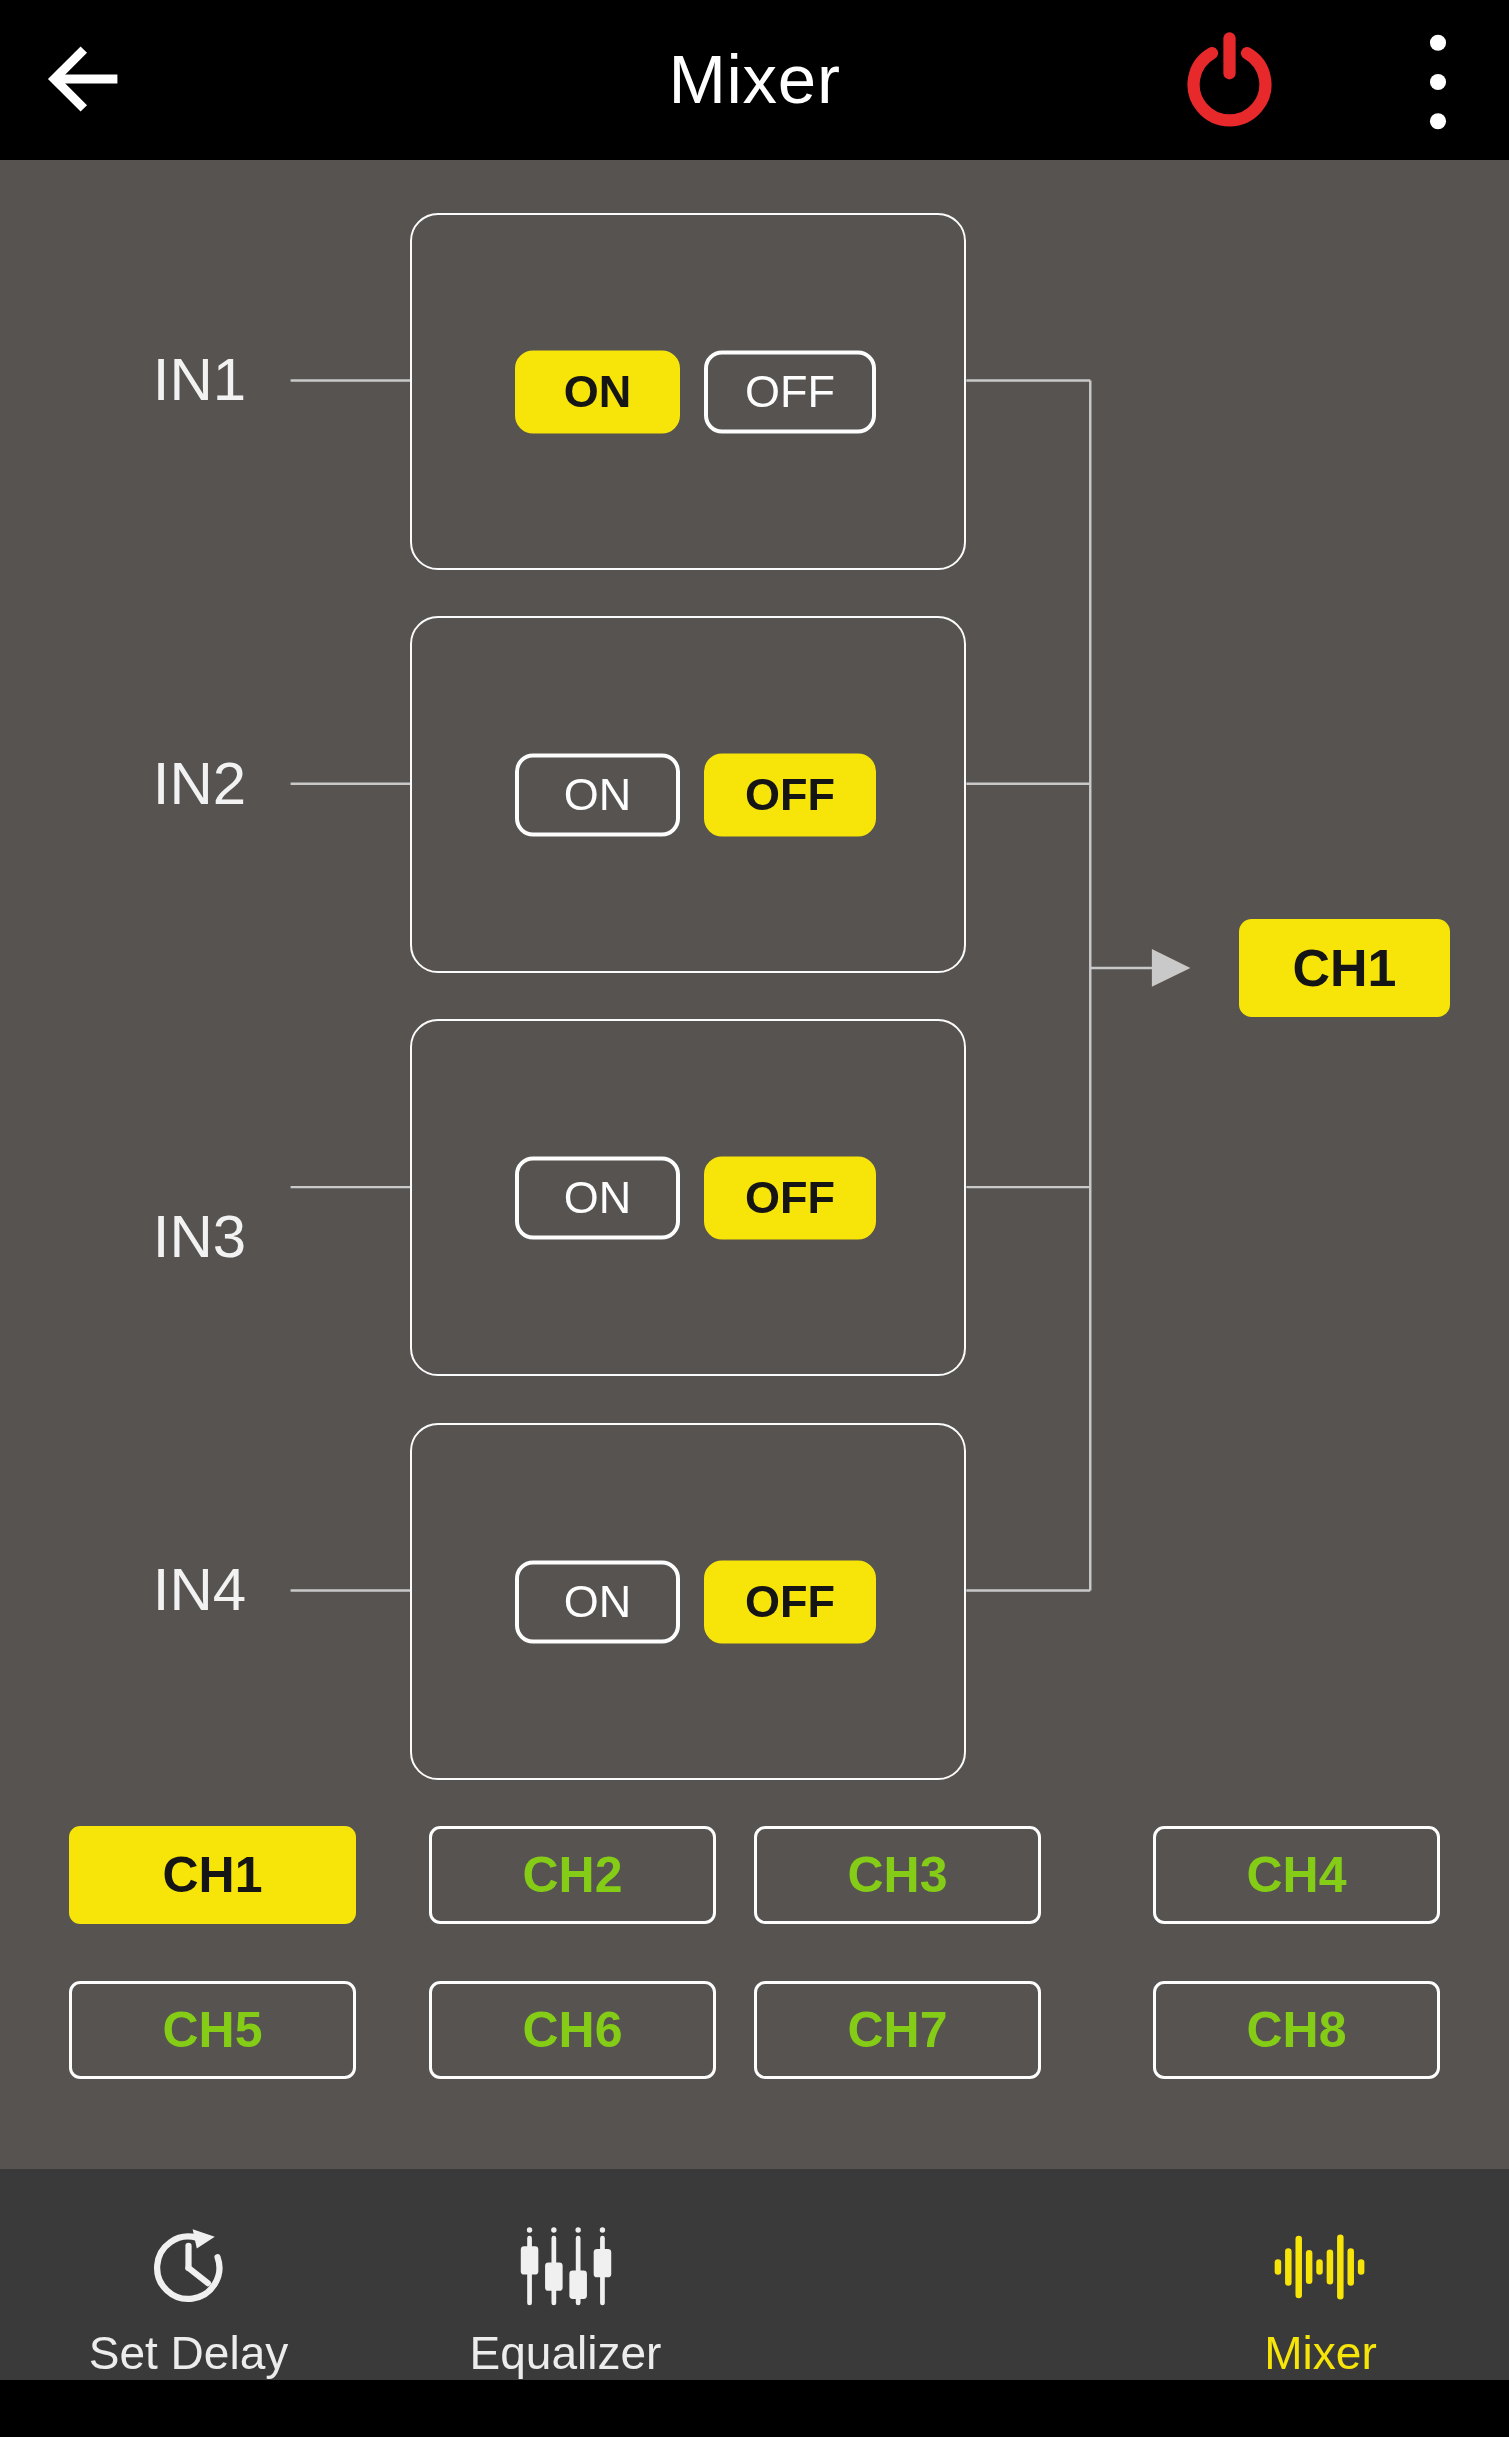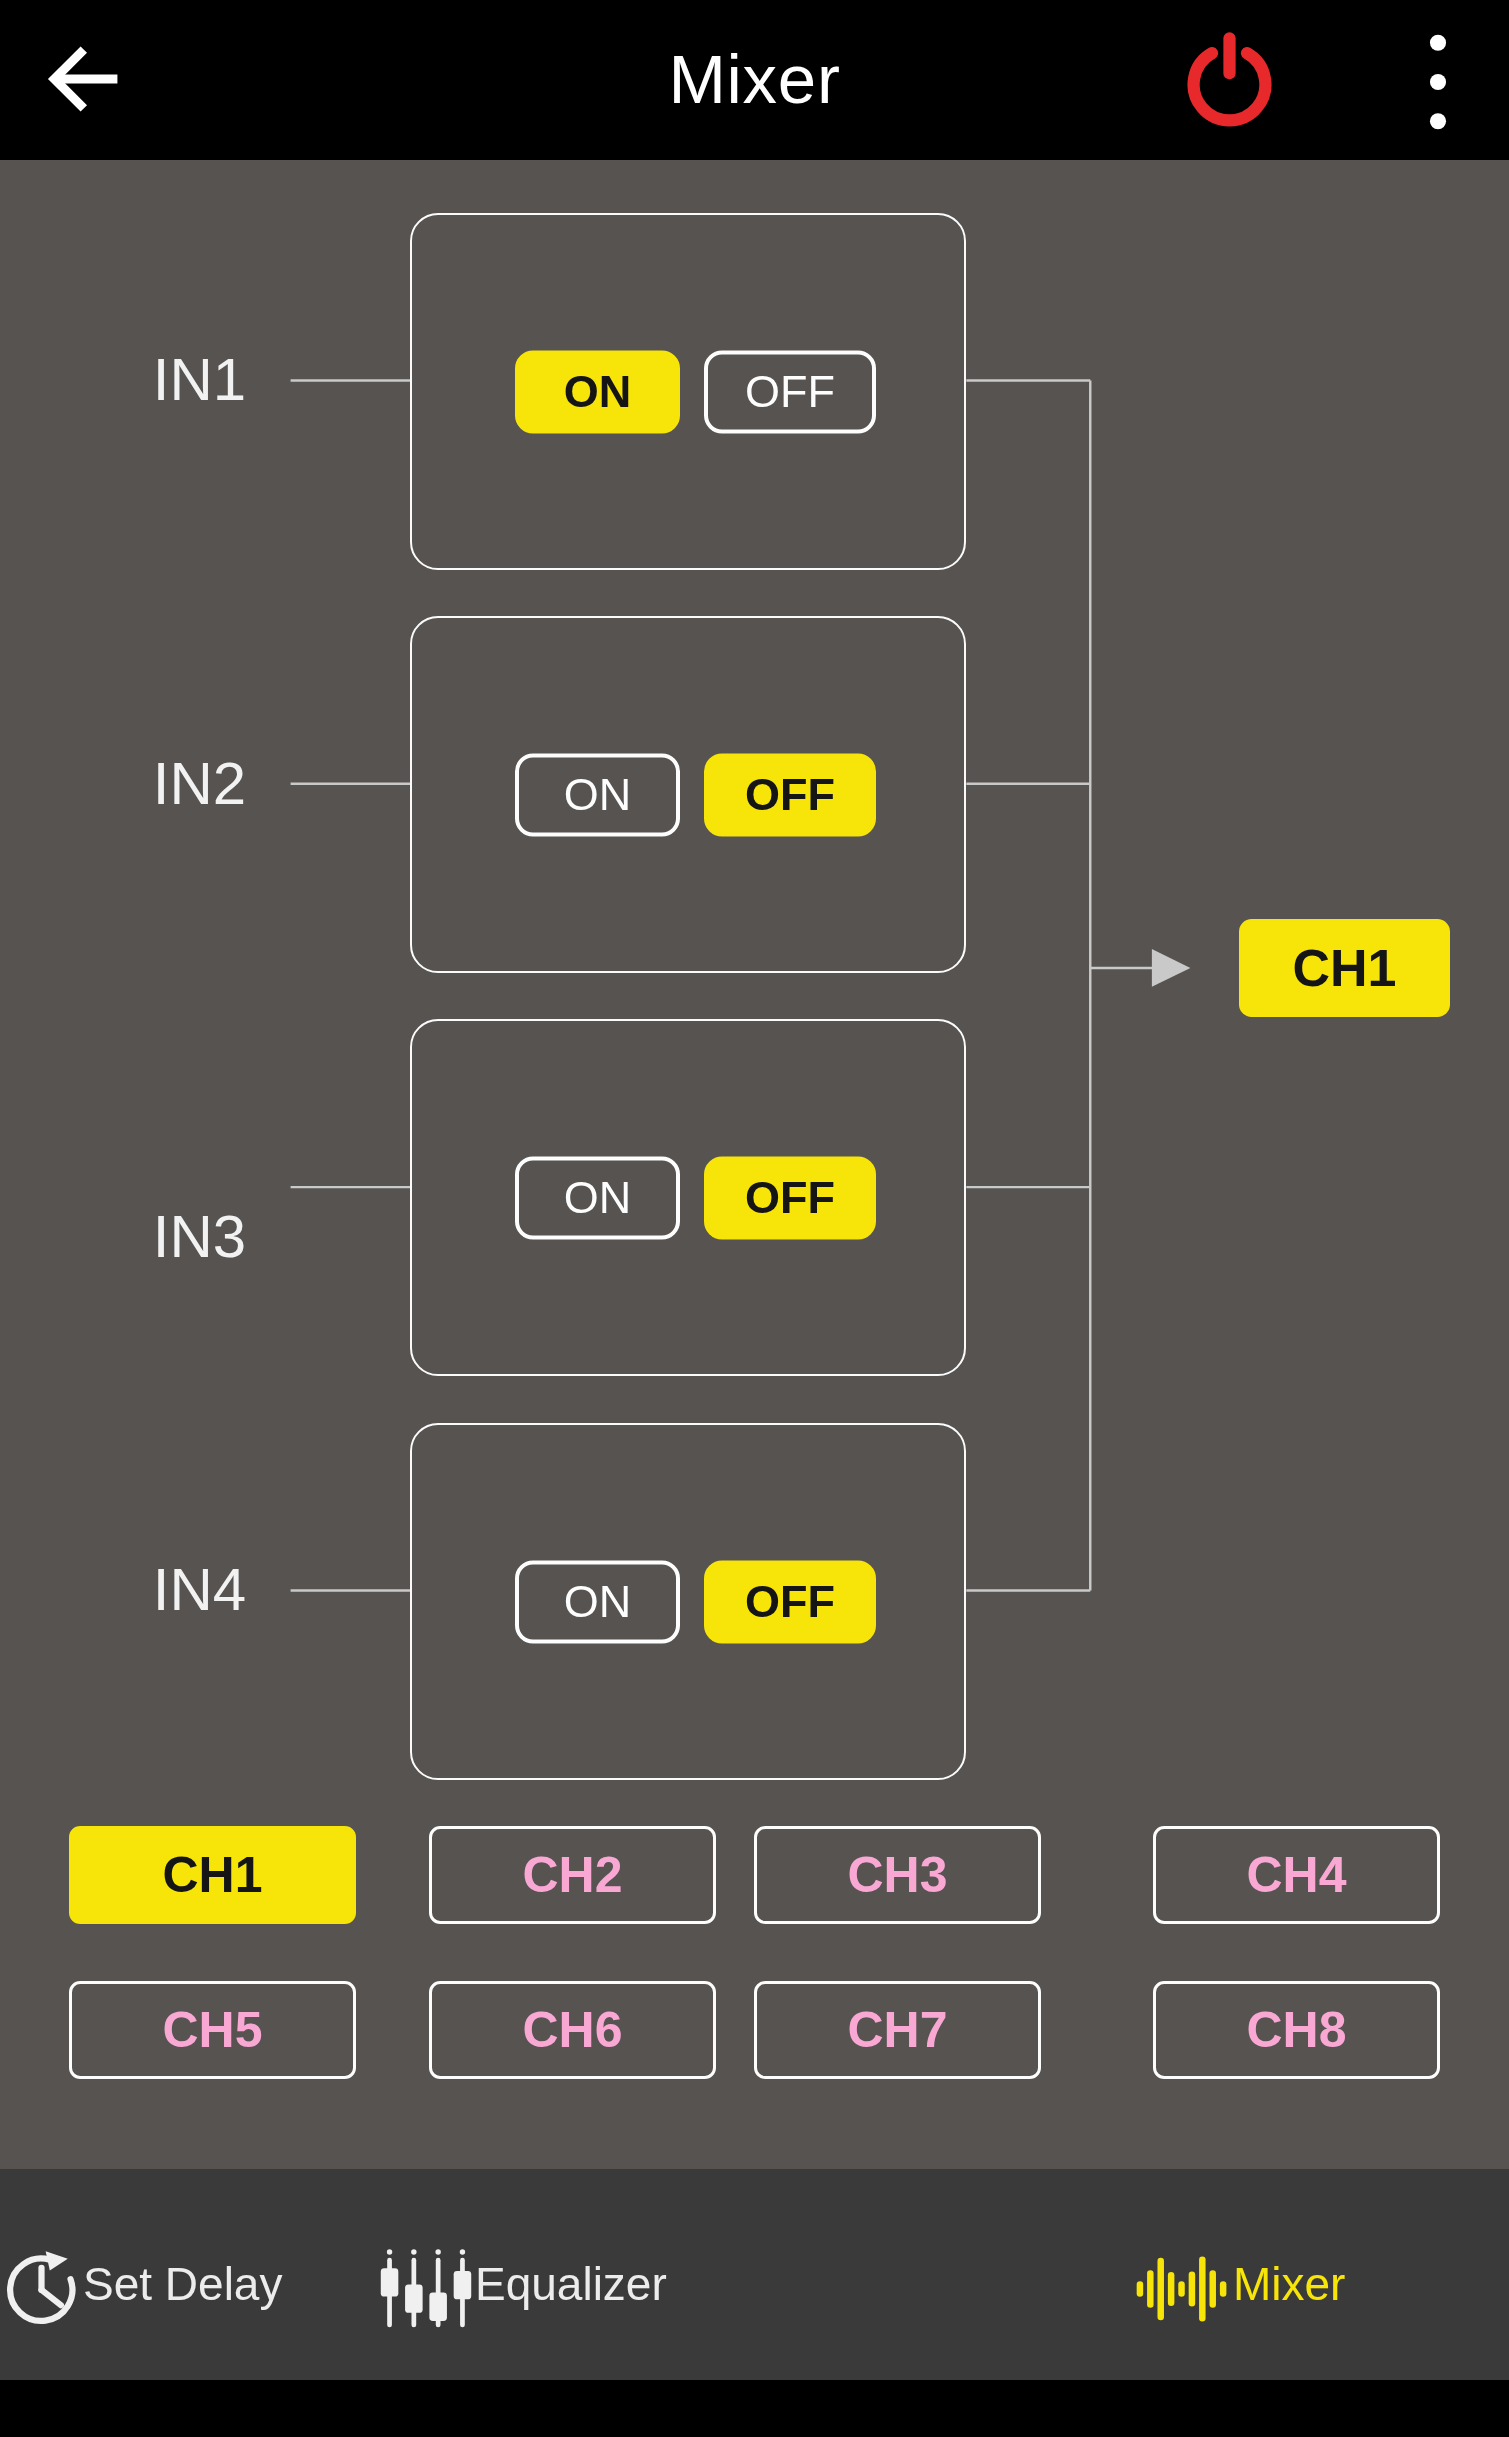--- a/index.html
+++ b/index.html
@@ -62,36 +62,36 @@
   .out-chip{
     position:absolute;left:1239px;top:919px;width:211px;height:98px;
     background:var(--accent-yellow,#f7e408);border:none;border-radius:12.6px;
     color:#151515;font-size:52px;font-weight:700;font-family:inherit;
     cursor:pointer;z-index:2;
   }
   
   .ch{
     position:absolute;width:287px;height:98px;
     border:3.5px solid #fdfdfd;border-radius:11.2px;box-sizing:border-box;
-    background:transparent;color:#f9a8d4;
+    background:transparent;color:#84cc16;
     font-family:inherit;font-size:50px;font-weight:700;
     cursor:pointer;z-index:2;padding:0;
   }
   .ch.active{background:var(--accent-yellow,#f7e408);border-color:var(--accent-yellow,#f7e408);color:#151515;}
   .ch-c1{left:69px}.ch-c2{left:429px}.ch-c3{left:754px}.ch-c4{left:1153px}
   .ch-r1{top:1826px}.ch-r2{top:1981px}
   
   .nav{
     position:absolute;left:0;top:2169px;width:1509px;height:211px;
     background:var(--nav-background,#3a3a3a);z-index:4;
   }
   .nav-item{
     position:absolute;top:0;width:377px;height:211px;
-    display:flex;flex-direction:row;align-items:center;
-    background:none;border:none;cursor:pointer;padding:0;
+    display:flex;flex-direction:column;align-items:center;
+    background:none;border:none;cursor:pointer;padding:0;justify-content:flex-end;
   }
   .nav-1{left:0}.nav-2{left:377px}.nav-3{left:755px}.nav-4{left:1132px}
   .nav-icon{height:83px;margin-top:28px;display:flex;align-items:center;}
   .nav-label{
     margin-top:18px;color:#ececec;font-size:46px;font-weight:400;
   }
   .nav-item.active .nav-label{color:var(--accent-yellow,#f7e408);}
   
   .bottom-bar{
     position:absolute;left:0;top:2380px;width:1509px;height:58px;

